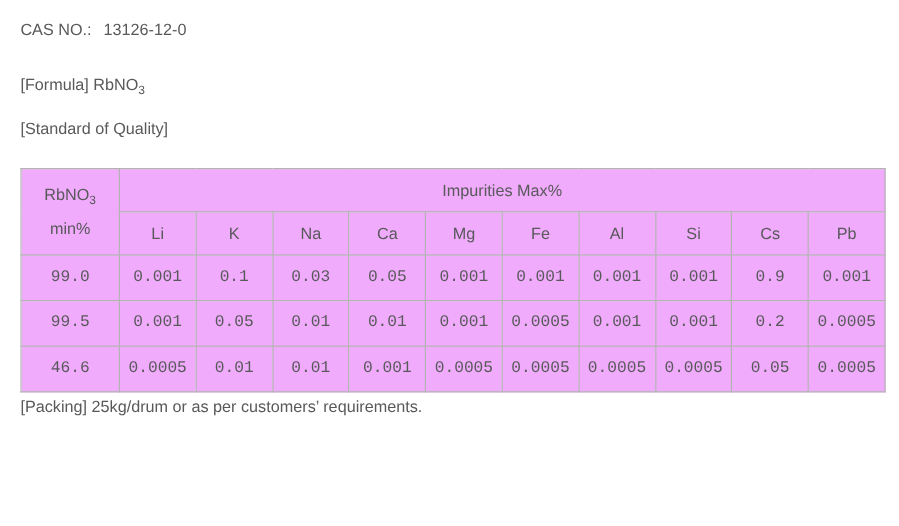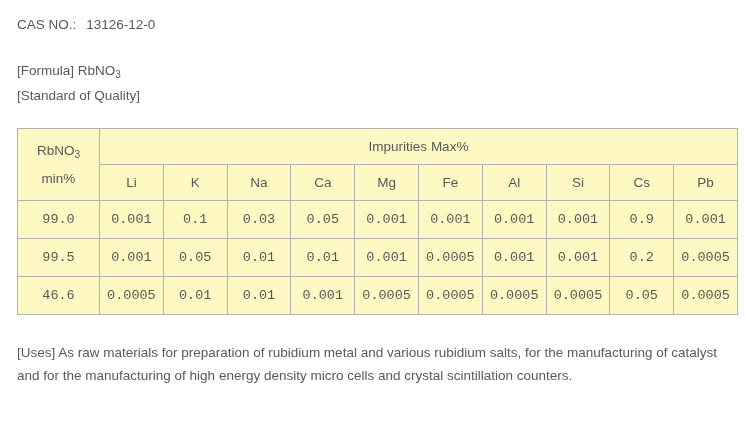--- a/index.html
+++ b/index.html
@@ -11,35 +11,35 @@
     font-size: 13.5px;
     color: #59595b;
     -webkit-font-smoothing: antialiased;
   }
   .page { padding: 15px 12px 0 17px; box-sizing: border-box; }
 
   .cas-line { line-height: 19px; }
   .cas-value { margin-left: 10px; }
 
   .line { line-height: 19px; }
-  .formula-line { margin-top: 27px; margin-bottom: 6px; }
+  .formula-line { margin-top: 27px; margin-bottom: 18px; }
   .sub3 { font-size: 10px; vertical-align: -3px; line-height: 0; }
 
   .quality-table {
     border-collapse: collapse;
     table-layout: fixed;
     width: 721px;
     margin-top: 23px;
   }
   .quality-table td {
     border: 1px solid #b3b3b3;
     text-align: center;
     vertical-align: middle;
     padding: 0;
-    background: #fef9c3;
+    background: #f0abfc;
     margin-top: 22px;
   }
   .quality-table col.first-col { width: 82px; }
   tr.hdr-row td { height: 35px; }
   tr.data-row td { height: 37px; font-family: Liberation Mono, monospace; }
   .corner-l1 { line-height: 16px; }
   .corner-l2 { line-height: 16px; margin-top: 12px; }
 
   .para { line-height: 23px; width: 723px; }
   .para-uses { margin-top: 26px; }
@@ -120,15 +120,15 @@
       <td>0.0005</td>
       <td>0.0005</td>
       <td>0.0005</td>
       <td>0.0005</td>
       <td>0.05</td>
       <td>0.0005</td>
     </tr>
   </tbody>
     </table>
 
-  <div class="para para-uses">[Uses] As raw materials for preparation of rubidium metal and various rubidium salts, for the manufacturing of catalyst and for the manufacturing of high energy density micro cells and crystal scintillation counters.</div>
+  <div class="para">[Packing] 25kg/drum or as per customers’ requirements.</div>
 
 </div>
 
 </body></html>

